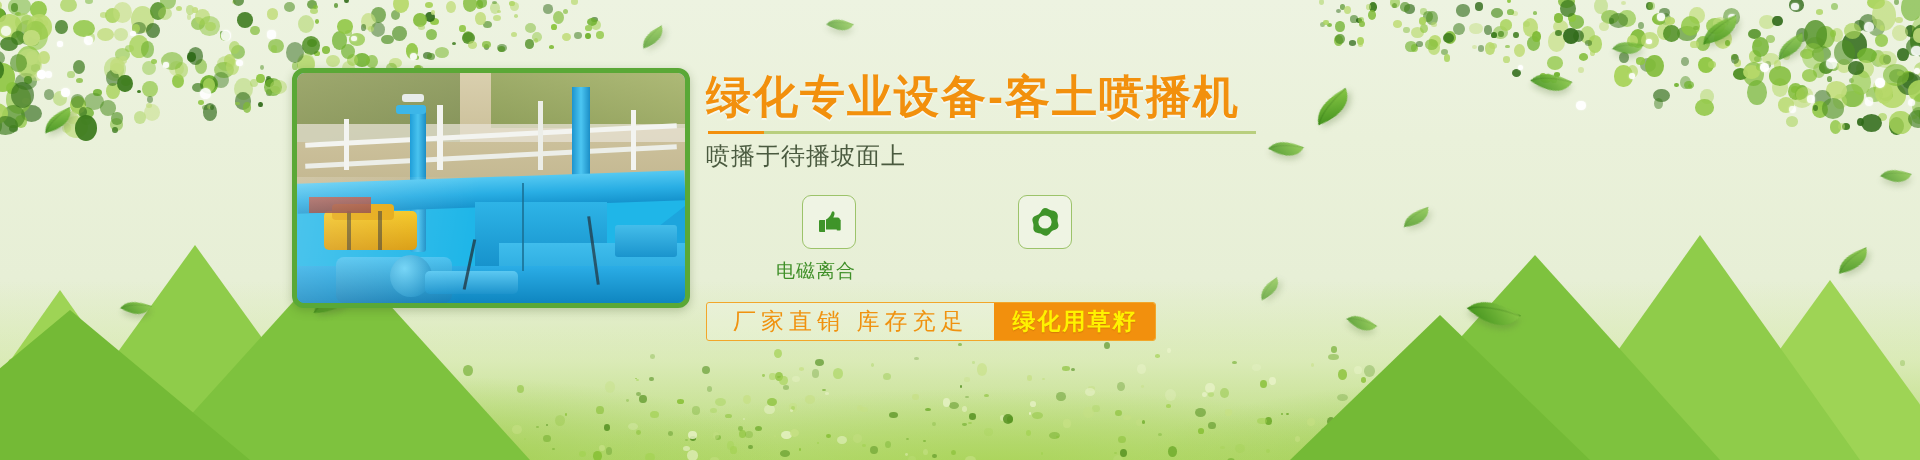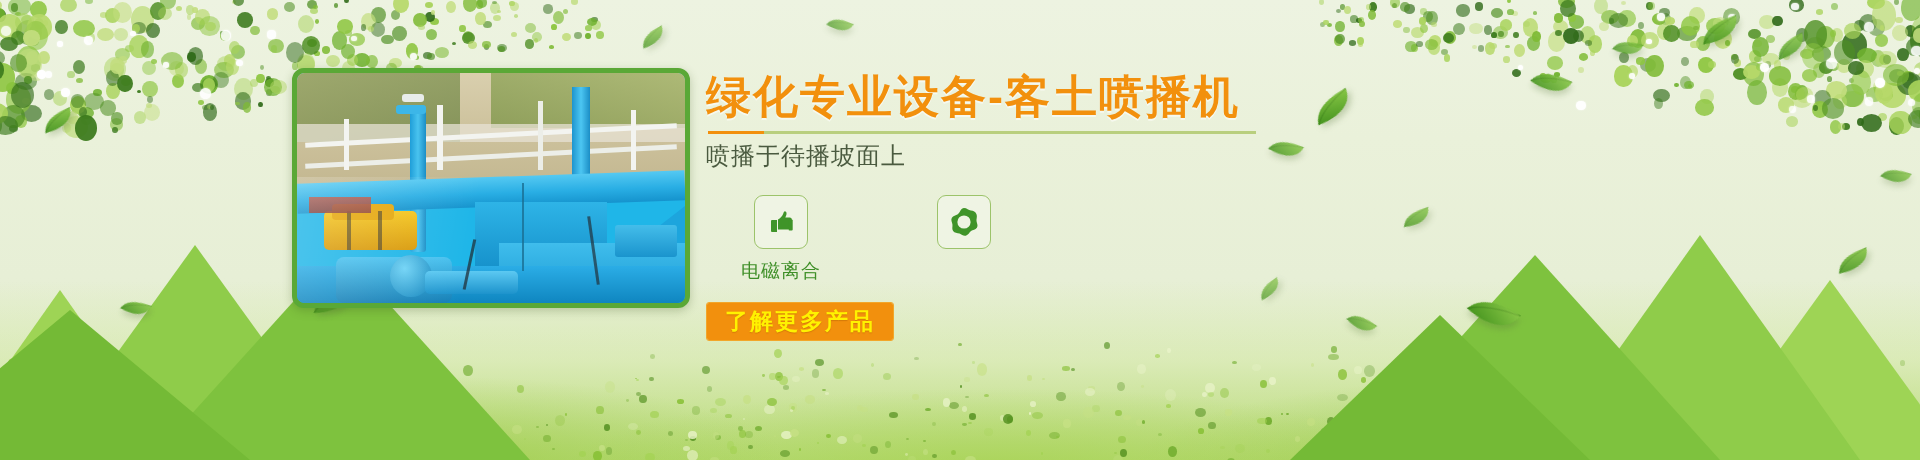--- a/index.html
+++ b/index.html
@@ -54,21 +54,21 @@
     line-height:1.12;white-space:nowrap;
     text-shadow:0 2px 0 rgba(255,255,255,.55);
   }
   .rule{margin:9px 0 6px 2px;height:3px;width:548px;position:relative;background:#b9cf7e;}
   .rule::before{content:"";position:absolute;left:0;top:0;height:3px;width:56px;background:#f2900d;}
   .subtitle{
     font-size:24px;color:#4a5a3f;line-height:1.36;letter-spacing:1px;white-space:nowrap;
   }
 
   .features{display:flex;align-items:flex-start;margin-top:22px;}
-  .feature{display:flex;flex-direction:column;align-items:center;}
+  .feature{display:flex;flex-direction:column;align-items:flex-end;}
   .f1{width:150px;}
   .f2{width:175px;}
   .f3{width:216px;}
   .ficon{
     width:52px;height:52px;border:1px solid #9cc36a;border-radius:9px;
     background:rgba(255,255,255,.30);
     display:flex;align-items:center;justify-content:center;
   }
   .flabel{margin-top:9px;font-size:19px;color:#3f8f28;letter-spacing:1px;white-space:nowrap;}
 
@@ -1346,17 +1346,18 @@
           <svg width="32" height="32" viewBox="0 0 32 32">
             <path d="M16 2c3 0 4.4 2.3 6.9 2.6 2.4.3 4.6 1.2 5.6 3.6 1 2.4-.3 4.5 0 6.9.3 2.4 1.9 4.4.4 6.6-1.5 2.2-4 1.9-5.9 3.4-1.9 1.5-2.6 4-5.2 4.6-2.6.6-4-1.4-6.3-2.2-2.3-.8-4.9-.5-6.4-2.6-1.5-2.1-.3-4.3-.7-6.7-.4-2.4-1.8-4.3-.5-6.5 1.3-2.2 3.9-2 5.9-3.4C11.8 6.9 12.9 2 16 2z" fill="#3f9429"></path>
             <circle cx="16" cy="16" r="6.6" fill="#eef4e2"></circle>
           </svg>
         </div>
       </div>
 
     </div>
 
     <div class="cta">
-      <div class="cta-right">了解更多产品</div>
+      <div class="cta-left">厂家直销  库存充足</div>
+      <div class="cta-right">绿化用草籽</div>
     </div>
 
   </div>
 </div>
 
 </body></html>

